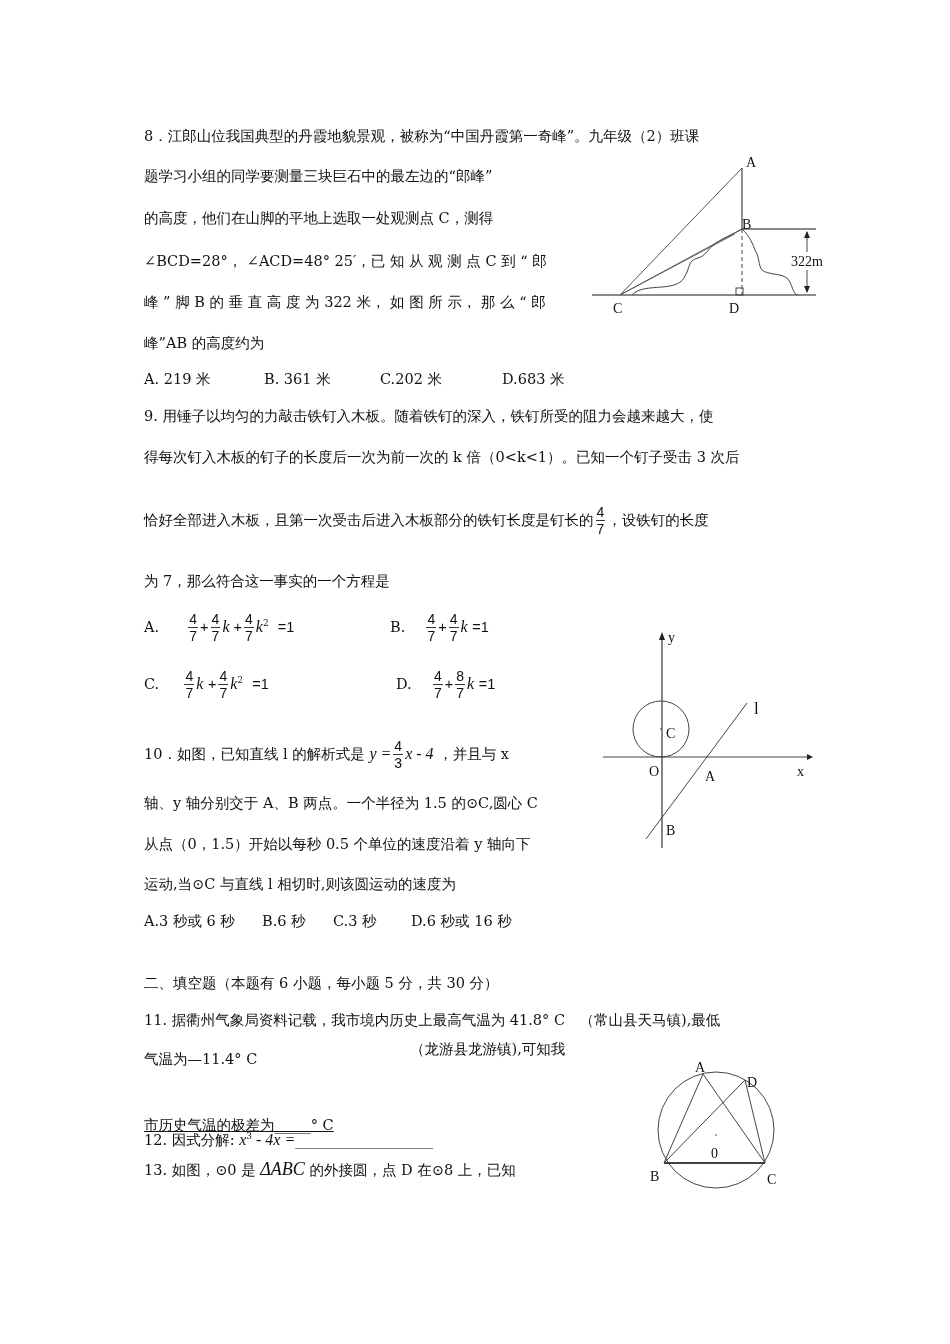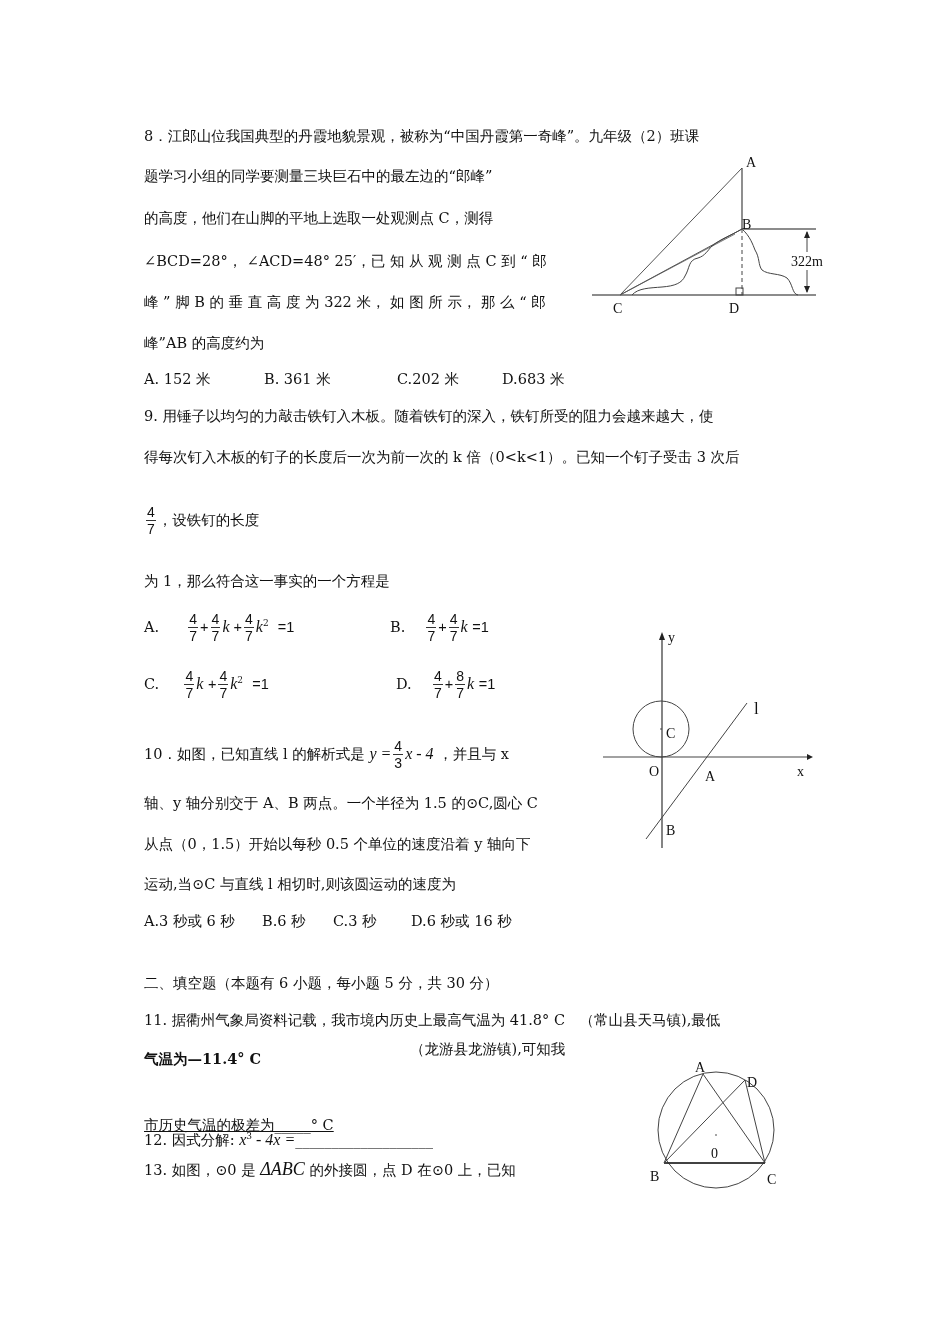--- a/index.html
+++ b/index.html
@@ -22,23 +22,23 @@
 </style>
 </head>
 <body>
 
 <div class="line" style="top:126px;">8．江郎山位我国典型的丹霞地貌景观，被称为“中国丹霞第一奇峰”。九年级（2）班课</div>
 <div class="line" style="top:166px;">题学习小组的同学要测量三块巨石中的最左边的“郎峰”</div>
 <div class="line" style="top:208px;">的高度，他们在山脚的平地上选取一处观测点 C，测得</div>
 <div class="line" style="top:251px;">∠BCD=28°， ∠ACD=48° 25′，已 知 从 观 测 点 C 到 “ 郎</div>
 <div class="line" style="top:292px;">峰 ” 脚 B 的 垂 直 高 度 为 322 米， 如 图 所 示， 那 么 “ 郎</div>
 <div class="line" style="top:333px;">峰”AB 的高度约为</div>
-<div class="opt" style="left:144px; top:370px;">A. 152 米</div>
+<div class="opt" style="left:144px; top:370px;">A. 219 米</div>
 <div class="opt" style="left:264px; top:370px;">B. 361 米</div>
-<div class="opt" style="left:397px; top:370px;">C.202 米</div>
+<div class="opt" style="left:380px; top:370px;">C.202 米</div>
 <div class="opt" style="left:502px; top:370px;">D.683 米</div>
 
 <svg style="left:590px; top:150px;" width="240" height="170" viewBox="0 0 240 170">
   <line x1="2" y1="145" x2="226" y2="145" stroke="#666" stroke-width="1.3"></line>
   <line x1="30" y1="145" x2="152" y2="18" stroke="#555" stroke-width="1"></line>
   <line x1="152" y1="18" x2="152" y2="79" stroke="#444" stroke-width="1.2"></line>
   <line x1="30" y1="145" x2="152" y2="79" stroke="#555" stroke-width="1"></line>
   <line x1="30" y1="145" x2="145" y2="84" stroke="#555" stroke-width="0.8"></line>
   <path d="M42,145 C48,138 60,138 72,137 C85,136 92,133 95,126 C100,118 98,110 108,108 C115,106 118,100 122,96 C132,88 140,86 152,79 C160,86 163,95 165,100 C170,108 168,115 172,120 C178,125 190,123 197,128 C203,134 202,144 208,145" fill="none" stroke="#444" stroke-width="1"></path>
   <line x1="152" y1="79" x2="152" y2="145" stroke="#444" stroke-width="1" stroke-dasharray="4,3"></line>
@@ -51,23 +51,23 @@
   <text x="201" y="116">322m</text>
   <text x="156" y="17">A</text>
   <text x="152" y="79">B</text>
   <text x="23" y="163">C</text>
   <text x="139" y="163">D</text>
 </svg>
 
 <div class="line" style="top:406px;">9. 用锤子以均匀的力敲击铁钉入木板。随着铁钉的深入，铁钉所受的阻力会越来越大，使</div>
 <div class="line" style="top:447px;">得每次钉入木板的钉子的长度后一次为前一次的 k 倍（0&lt;k&lt;1）。已知一个钉子受击 3 次后</div>
 <div class="line" style="top:504px;">
-  <span class="frac"><span class="num">4</span><span class="den">7</span></span><span>，设铁钉的长度</span>
+  <span>恰好全部进入木板，且第一次受击后进入木板部分的铁钉长度是钉长的</span><span class="frac"><span class="num">4</span><span class="den">7</span></span><span>，设铁钉的长度</span>
 </div>
-<div class="line" style="top:571px;">为 1，那么符合这一事实的一个方程是</div>
+<div class="line" style="top:571px;">为 7，那么符合这一事实的一个方程是</div>
 
 <div class="opt" style="left:144px; top:611px;">
   <span>A.</span>
   <span style="display:inline-block; width:18px;"></span>
   <span class="frac"><span class="num">4</span><span class="den">7</span></span><span class="sans">+</span><span class="frac"><span class="num">4</span><span class="den">7</span></span><span class="math">k</span><span class="sans"> </span><span class="sans">+</span><span class="frac"><span class="num">4</span><span class="den">7</span></span><span class="math">k</span><sup>2</sup>&nbsp;&nbsp;<span class="sans">=1</span>
 </div>
 <div class="opt" style="left:390px; top:611px;">
   <span>B.</span>
   <span style="display:inline-block; width:10px;"></span>
   <span class="frac"><span class="num">4</span><span class="den">7</span></span><span class="sans">+</span><span class="frac"><span class="num">4</span><span class="den">7</span></span><span class="math">k</span>&nbsp;<span class="sans">=1</span>
@@ -109,30 +109,30 @@
   <text x="54" y="151">O</text>
   <text x="71" y="113">C</text>
   <text x="110" y="156">A</text>
   <text x="71" y="210">B</text>
   <text x="159" y="89" style="font-size:17px;">l</text>
 </svg>
 
 <div class="line" style="top:973px;">二、填空题（本题有 6 小题，每小题 5 分，共 30 分）</div>
 
 <div class="line" style="top:1010px;">11. 据衢州气象局资料记载，我市境内历史上最高气温为 41.8° C　（常山县天马镇),最低</div>
-<div class="line" style="top:1049px;font-weight:bold;">气温为—11.4°  C</div>
+<div class="line" style="top:1049px;">气温为—11.4°  C</div>
 <div class="opt" style="left:410px; top:1040px;">（龙游县龙游镇),可知我</div>
 <div class="line" style="top:1115px;text-decoration:underline;">市历史气温的极差为_____° C</div>
 
 <div class="line" style="top:1126px;">
   <span>12. 因式分解: </span><span class="math">x</span><sup>3</sup><span class="math"> - 4x =</span><span>___________________</span>
 </div>
 
 <div class="line" style="top:1159px;">
-  <span>13. 如图，⊙0 是 </span><span class="math" style="font-size:18px;">ΔABC</span><span> 的外接圆，点 D 在⊙0 上，已知</span>
+  <span>13. 如图，⊙0 是 </span><span class="math" style="font-size:18px;">ΔABC</span><span> 的外接圆，点 D 在⊙8 上，已知</span>
 </div>
 
 <svg style="left:640px; top:1050px;" width="150" height="145" viewBox="0 0 150 145">
   <circle cx="76" cy="80" r="58" fill="none" stroke="#444" stroke-width="1"></circle>
   <polygon points="63,24 24,113 125,113" fill="none" stroke="#444" stroke-width="1"></polygon>
   <line x1="24" y1="113" x2="125" y2="113" stroke="#222" stroke-width="1.4"></line>
   <line x1="24" y1="113" x2="105" y2="30" stroke="#444" stroke-width="1"></line>
   <line x1="105" y1="30" x2="125" y2="113" stroke="#444" stroke-width="1"></line>
   <circle cx="76" cy="85" r="0.8" fill="#333"></circle>
   <text x="55" y="22">A</text>

